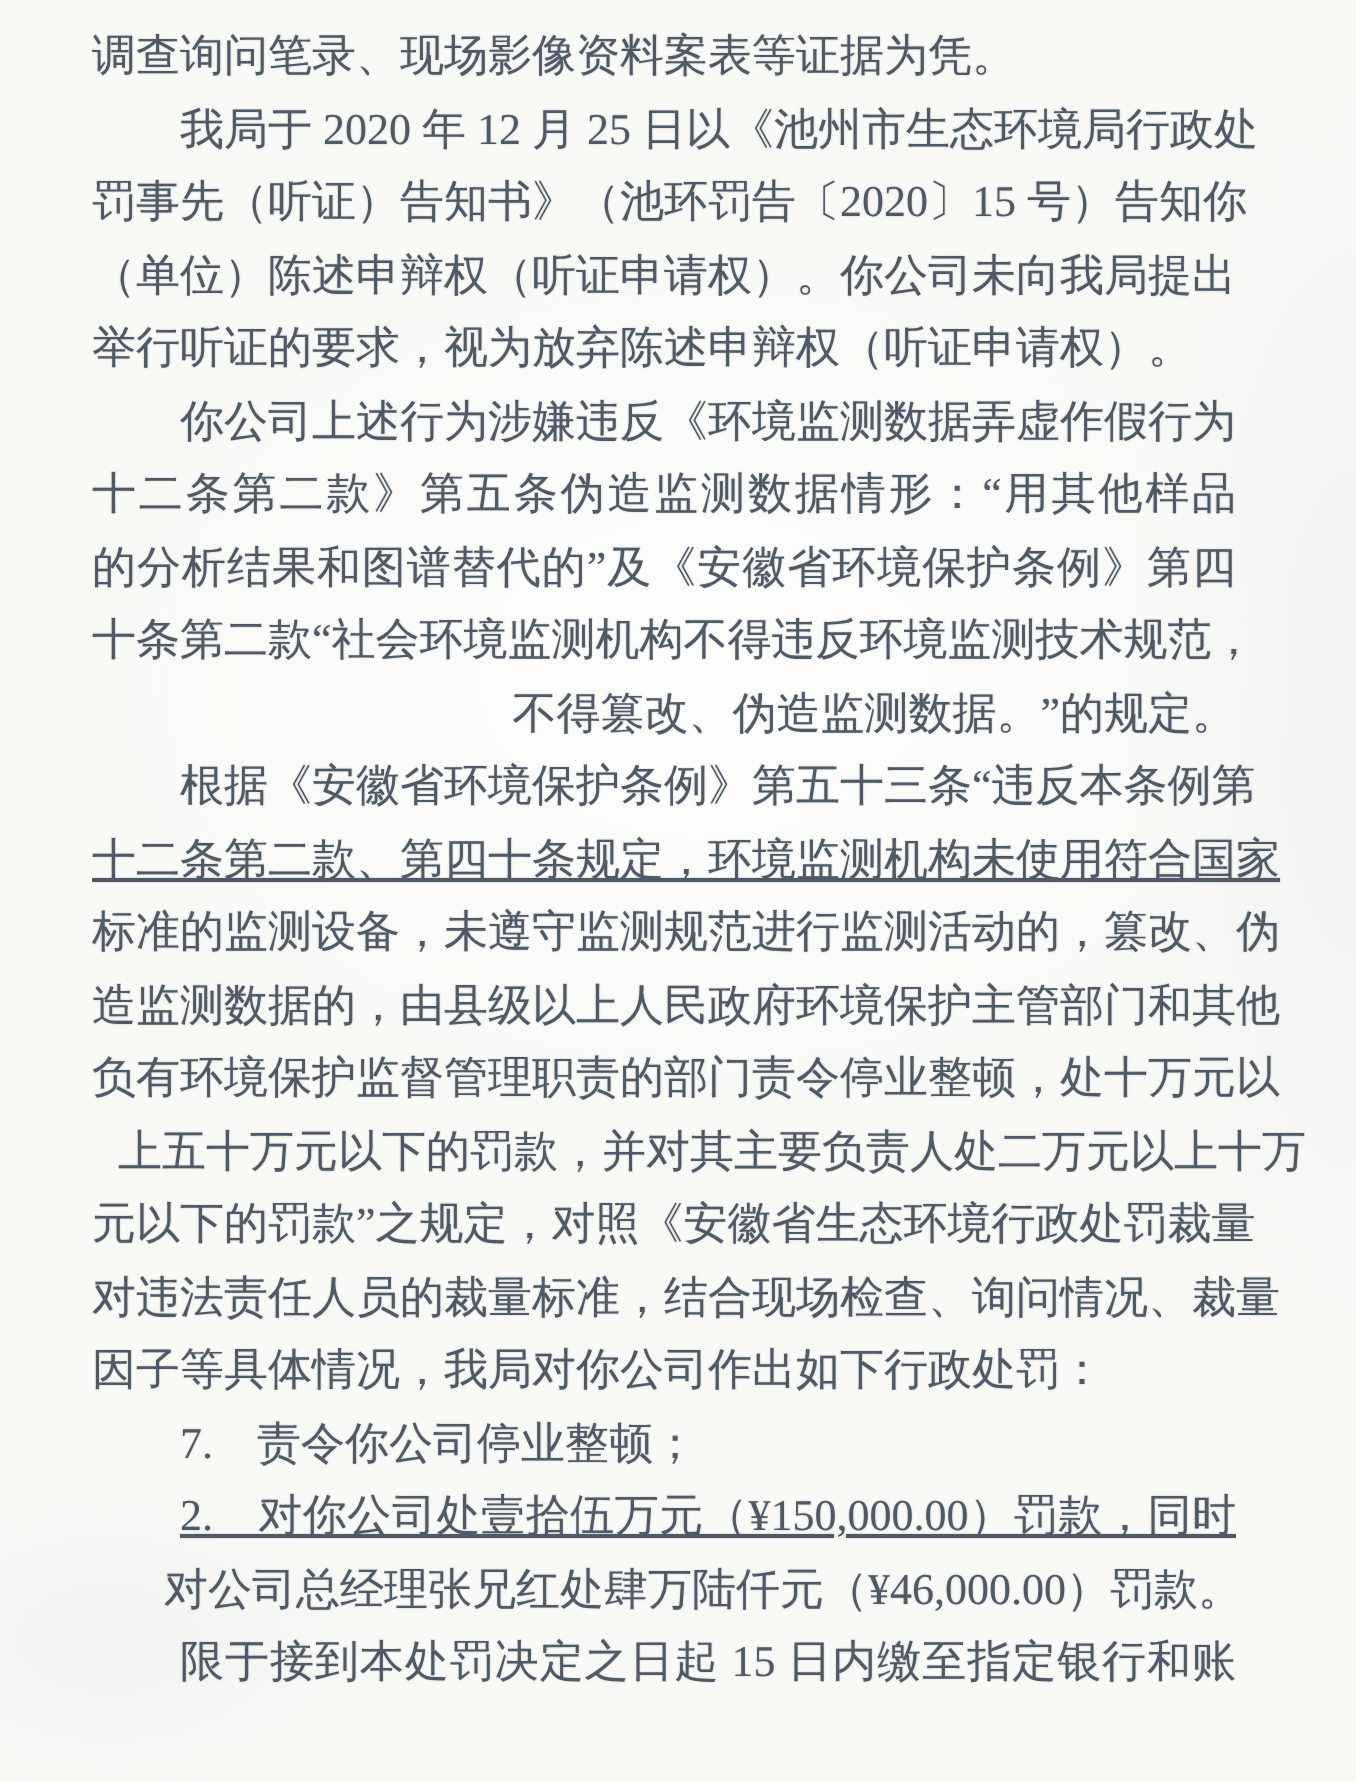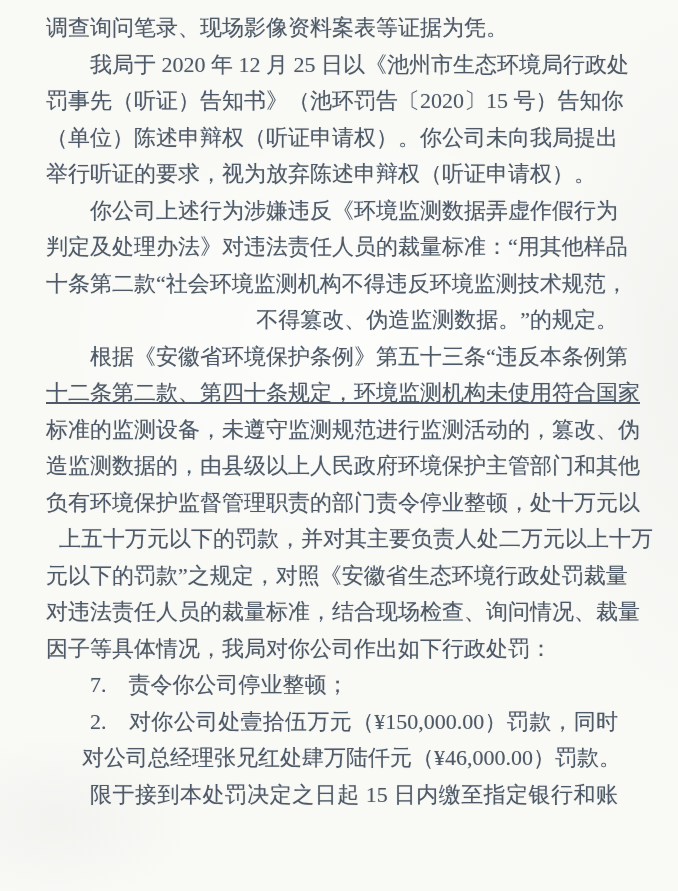--- a/index.html
+++ b/index.html
@@ -54,39 +54,40 @@
         <div class="line" style="color: rgb(78, 90, 103);">调查询问笔录、现场影像资料案表等证据为凭。</div>
       </div>
       <div class="para">
         <div class="line fill indent" style="color: rgb(78, 90, 103);">我局于 2020 年 12 月 25 日以《池州市生态环境局行政处</div>
         <div class="line fill" style="color: rgb(78, 90, 103);">罚事先（听证）告知书》（池环罚告〔2020〕15 号）告知你</div>
         <div class="line fill" style="color: rgb(78, 90, 103);">（单位）陈述申辩权（听证申请权）。你公司未向我局提出</div>
         <div class="line" style="color: rgb(78, 90, 103);">举行听证的要求，视为放弃陈述申辩权（听证申请权）。</div>
       </div>
       <div class="para">
         <div class="line fill indent" style="color: rgb(78, 90, 103);">你公司上述行为涉嫌违反《环境监测数据弄虚作假行为</div>
-        <div class="line fill" style="color: rgb(78, 90, 103);">判定及处理办法》对违法责任人员的裁量标准：“用其他样品</div>
+        <div class="line fill" style="color: rgb(78, 90, 103);">十二条第二款》第五条伪造监测数据情形：“用其他样品</div>
+        <div class="line fill" style="color: rgb(78, 90, 103);">的分析结果和图谱替代的”及《安徽省环境保护条例》第四</div>
         <div class="line fill" style="color: rgb(78, 90, 103);">十条第二款“社会环境监测机构不得违反环境监测技术规范，</div>
         <div class="line" style="color: rgb(78, 90, 103); text-align: right;">不得篡改、伪造监测数据。”的规定。</div>
       </div>
       <div class="para">
         <div class="line fill indent" style="color: rgb(78, 90, 103);">根据《安徽省环境保护条例》第五十三条“违反本条例第</div>
         <div class="line fill" style="color: rgb(78, 90, 103); text-decoration: underline;">十二条第二款、第四十条规定，环境监测机构未使用符合国家</div>
         <div class="line fill" style="color: rgb(78, 90, 103);">标准的监测设备，未遵守监测规范进行监测活动的，篡改、伪</div>
         <div class="line fill" style="color: rgb(78, 90, 103);">造监测数据的，由县级以上人民政府环境保护主管部门和其他</div>
         <div class="line fill" style="color: rgb(78, 90, 103);">负有环境保护监督管理职责的部门责令停业整顿，处十万元以</div>
         <div class="line fill" style="color: rgb(78, 90, 103); margin-left: 13px;">上五十万元以下的罚款，并对其主要负责人处二万元以上十万</div>
         <div class="line fill" style="color: rgb(78, 90, 103);">元以下的罚款”之规定，对照《安徽省生态环境行政处罚裁量</div>
         <div class="line fill" style="color: rgb(78, 90, 103);">对违法责任人员的裁量标准，结合现场检查、询问情况、裁量</div>
         <div class="line" style="color: rgb(78, 90, 103);">因子等具体情况，我局对你公司作出如下行政处罚：</div>
       </div>
       <div class="para">
         <div class="line indent" style="color: rgb(78, 90, 103);">7.　责令你公司停业整顿；</div>
       </div>
       <div class="para">
-        <div class="line fill indent" style="color: rgb(78, 90, 103);">2.　对你公司处壹拾伍万元（¥150,000.00）罚款，同时</div>
+        <div class="line fill indent" style="color: rgb(78, 90, 103); text-decoration: underline;">2.　对你公司处壹拾伍万元（¥150,000.00）罚款，同时</div>
         <div class="line" style="color: rgb(78, 90, 103); margin-left: 36px;">对公司总经理张兄红处肆万陆仟元（¥46,000.00）罚款。</div>
       </div>
       <div class="para">
         <div class="line fill indent" style="color: rgb(78, 90, 103);">限于接到本处罚决定之日起 15 日内缴至指定银行和账</div>
       </div>
     </div>
 </div>
 
 </body></html>

